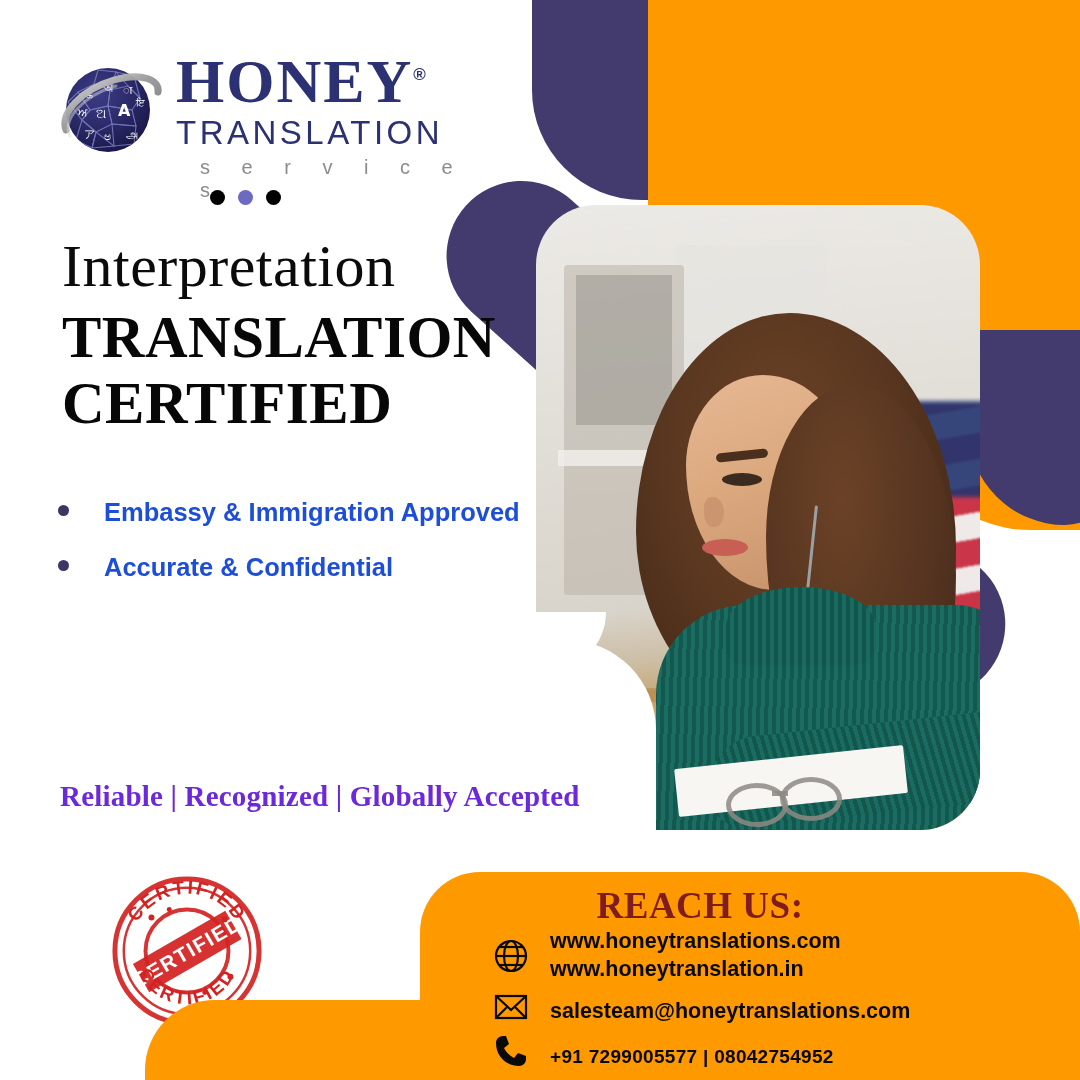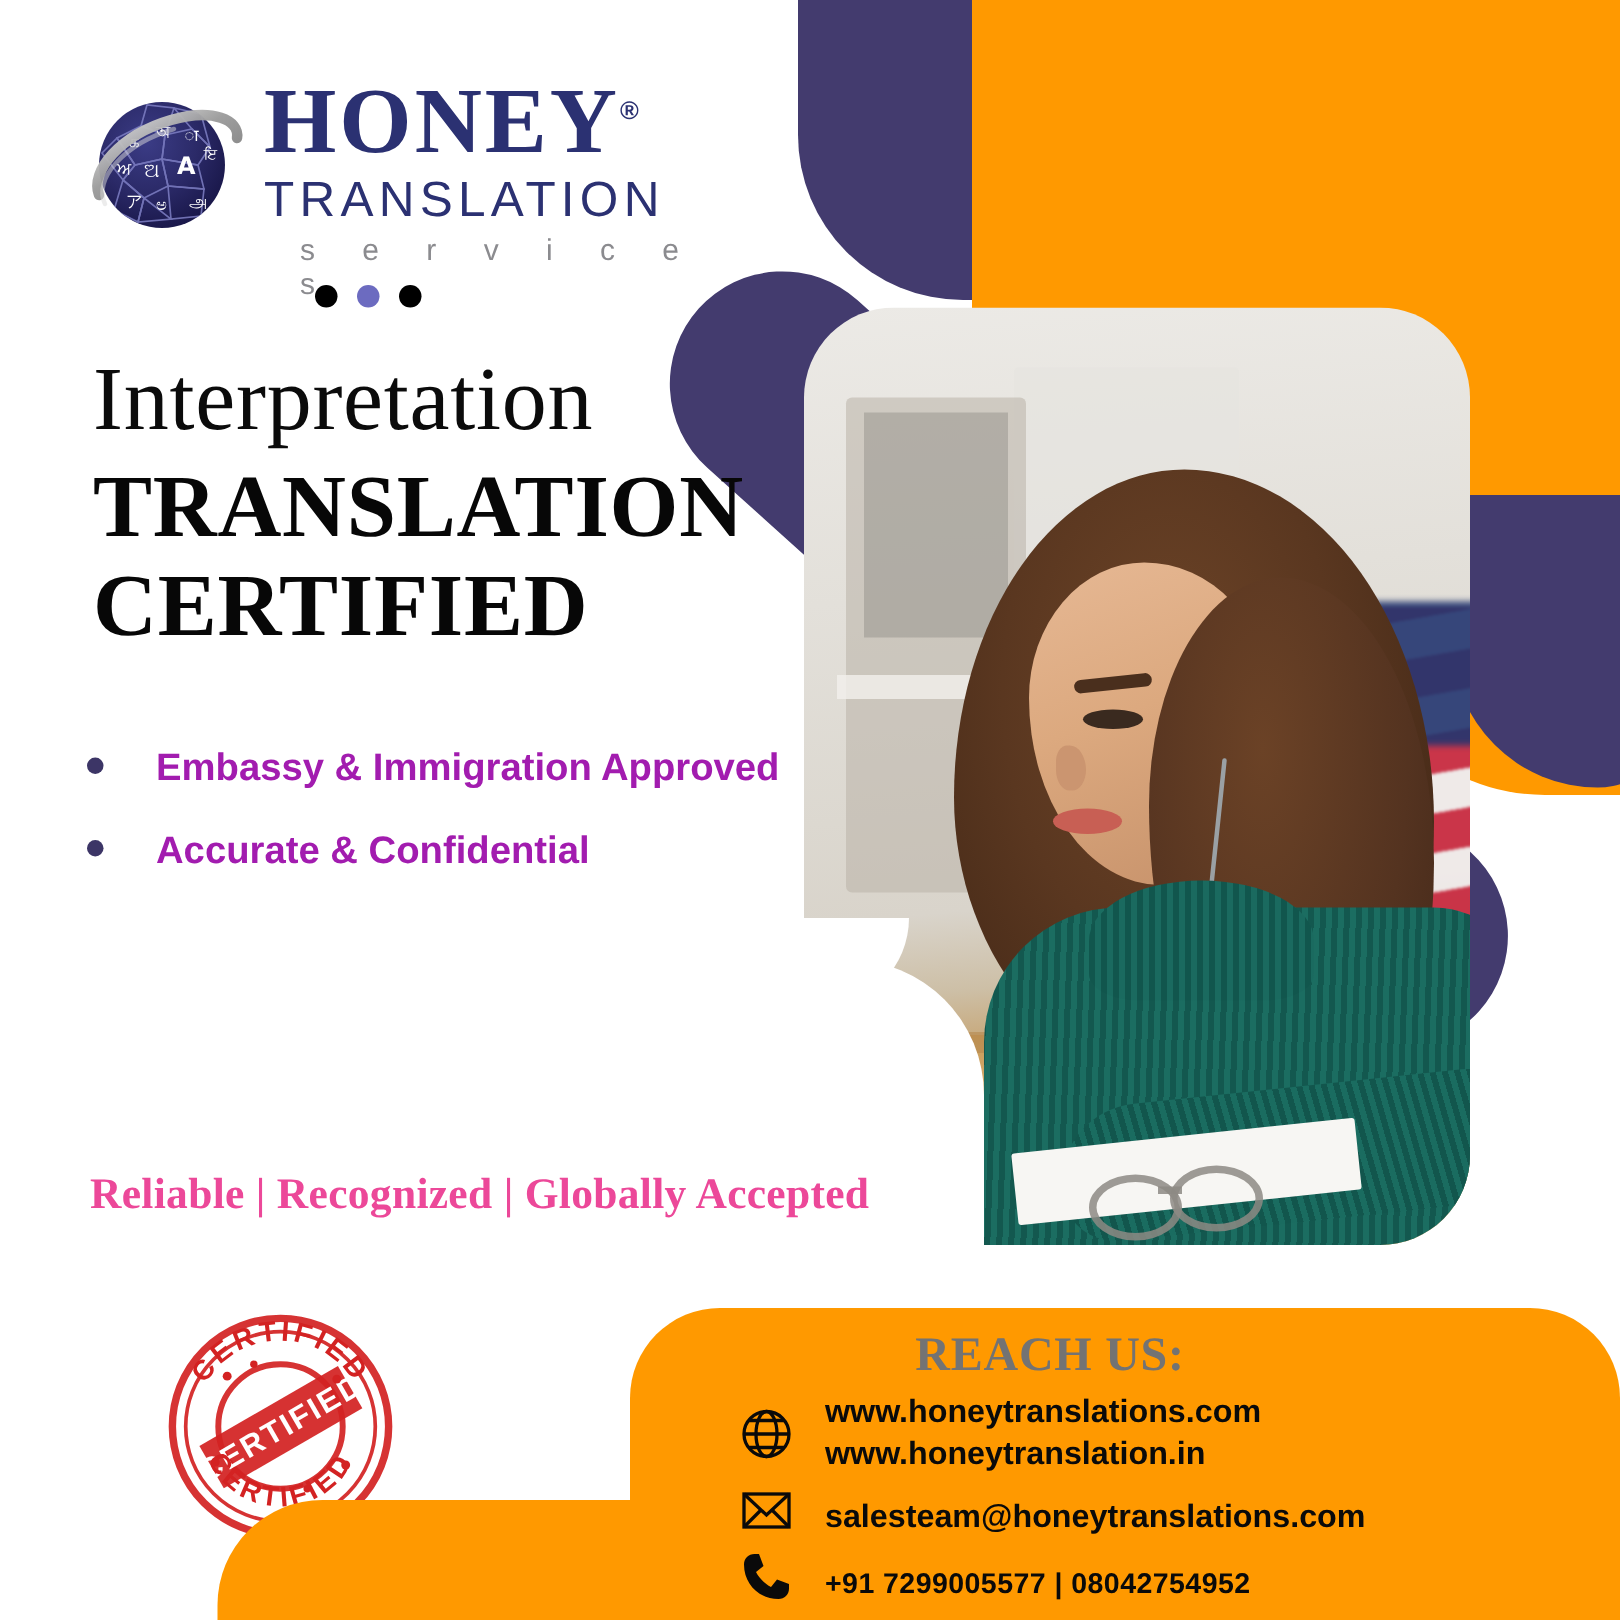--- a/index.html
+++ b/index.html
@@ -268,31 +268,31 @@
     background: #3C3566;
     margin-top: 10px;
     margin-right: 35px;
     flex: 0 0 auto;
   }
   .bullet-text {
     font-family: "Liberation Sans", sans-serif;
     font-weight: 700;
     font-size: 25.5px;
     line-height: 1.35;
-    color: #a21caf;
+    color: #1d4ed8;
   }
 
   
   #tagline {
     position: absolute;
     left: 60px; top: 780px;
     font-family: "Liberation Serif", serif;
     font-weight: 700;
     font-size: 29px;
-    color: #ec4899;
+    color: #6d28d9;
     letter-spacing: 0.2px;
   }
 
   
   #stamp {
     position: absolute;
     left: 108px; top: 872px;
     width: 158px; height: 158px;
   }
 
@@ -318,23 +318,23 @@
     width: 120px; height: 80px;
     background: #FF9900;
   }
   #reach-heading {
     position: absolute;
     left: 420px; top: 884px;
     width: 560px;
     text-align: center;
     font-family: "Liberation Serif", serif;
     font-weight: 700;
-    font-size: 32px;
+    font-size: 37px;
     letter-spacing: 0.5px;
-    color: #737373;
+    color: #7f1d1d;
   }
   .contact-row {
     position: absolute;
     display: flex;
     align-items: flex-end;
     gap: 20px;
   }
   #row-web   { left: 492px; top: 928px; align-items: center; }
   #row-mail  { left: 492px; top: 988px; }
   #row-phone { left: 492px; top: 1032px; }

